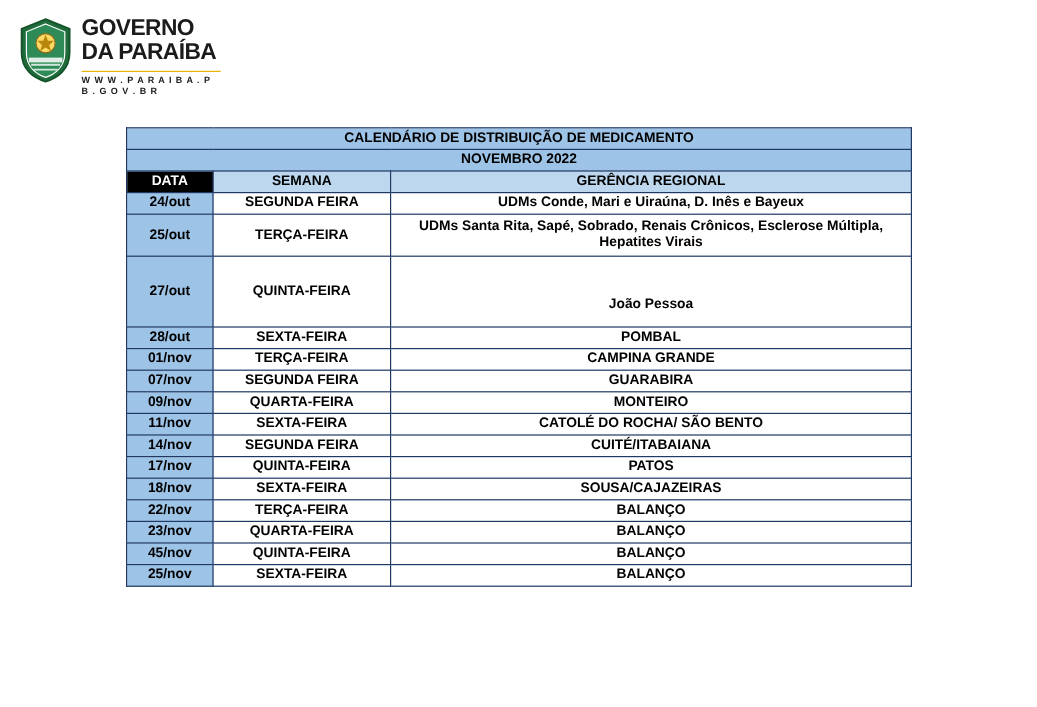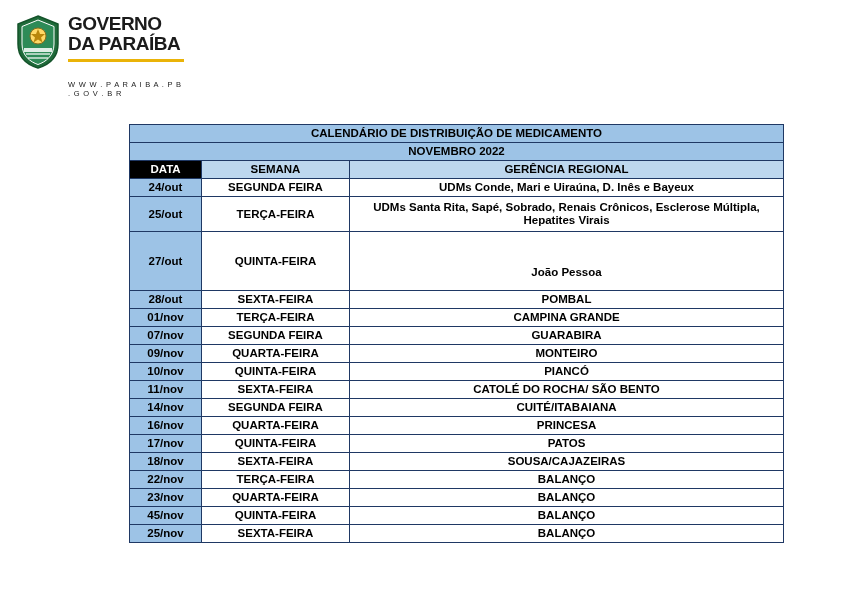--- a/index.html
+++ b/index.html
@@ -39,26 +39,26 @@
   .brand-line1, .brand-line2 {
     font-family: "Liberation Sans", sans-serif;
     font-weight: bold;
     font-size: 19px;
     letter-spacing: -0.5px;
     line-height: 20px;
     color: #1b1b1b;
   }
   .brand-url {
     font-size: 7.5px;
-    font-weight: normal;
+    font-weight: bold;
     letter-spacing: 0.8px;
     color: #1b1b1b;
     margin-top: 5px;
-    border-top: 3px solid #eab308;
-    padding-top: 18px;
+    border-top: 1px solid #eab308;
+    padding-top: 2px;
   }
   .titles {
     margin-left: 18px;
     padding-top: 6px;
   }
   .title-line1 {
     font-size: 18.5px;
     letter-spacing: 0.2px;
     color: #111;
   }
@@ -72,21 +72,20 @@
   
   .table-wrap {
     margin: 26px 0 0 105px;
     width: 654px;
   }
   table.cal {
     border-collapse: collapse;
     width: 654px;
     table-layout: fixed;
     border: 1px solid #1f3864;
-    margin-left: 24px;
   }
   table.cal td {
     border: 1px solid #1f3864;
     font-size: 11.5px;
     font-weight: bold;
     text-align: center;
     vertical-align: middle;
     padding: 2px 2px;
     line-height: 13px;
   }
@@ -220,40 +219,30 @@
         <td class="c-date">07/nov</td>
         <td class="c-week">SEGUNDA FEIRA</td>
         <td class="c-reg">GUARABIRA</td>
       </tr>
       <tr>
         <td class="c-date">09/nov</td>
         <td class="c-week">QUARTA-FEIRA</td>
         <td class="c-reg">MONTEIRO</td>
       </tr>
       <tr>
-        <td class="c-date">10/nov</td>
-        <td class="c-week">QUINTA-FEIRA</td>
-        <td class="c-reg">PIANCÓ</td>
-      </tr>
-      <tr>
         <td class="c-date">11/nov</td>
         <td class="c-week">SEXTA-FEIRA</td>
         <td class="c-reg">CATOLÉ DO ROCHA/ SÃO BENTO</td>
       </tr>
       <tr>
         <td class="c-date">14/nov</td>
         <td class="c-week">SEGUNDA FEIRA</td>
         <td class="c-reg">CUITÉ/ITABAIANA</td>
       </tr>
       <tr>
-        <td class="c-date">16/nov</td>
-        <td class="c-week">QUARTA-FEIRA</td>
-        <td class="c-reg">PRINCESA</td>
-      </tr>
-      <tr>
         <td class="c-date">17/nov</td>
         <td class="c-week">QUINTA-FEIRA</td>
         <td class="c-reg">PATOS</td>
       </tr>
       <tr>
         <td class="c-date">18/nov</td>
         <td class="c-week">SEXTA-FEIRA</td>
         <td class="c-reg">SOUSA/CAJAZEIRAS</td>
       </tr>
       <tr>

